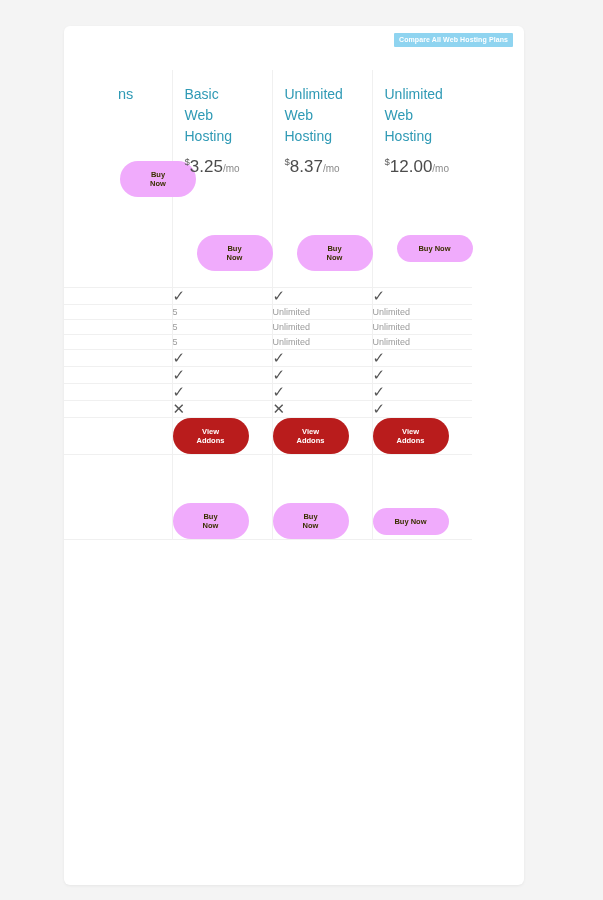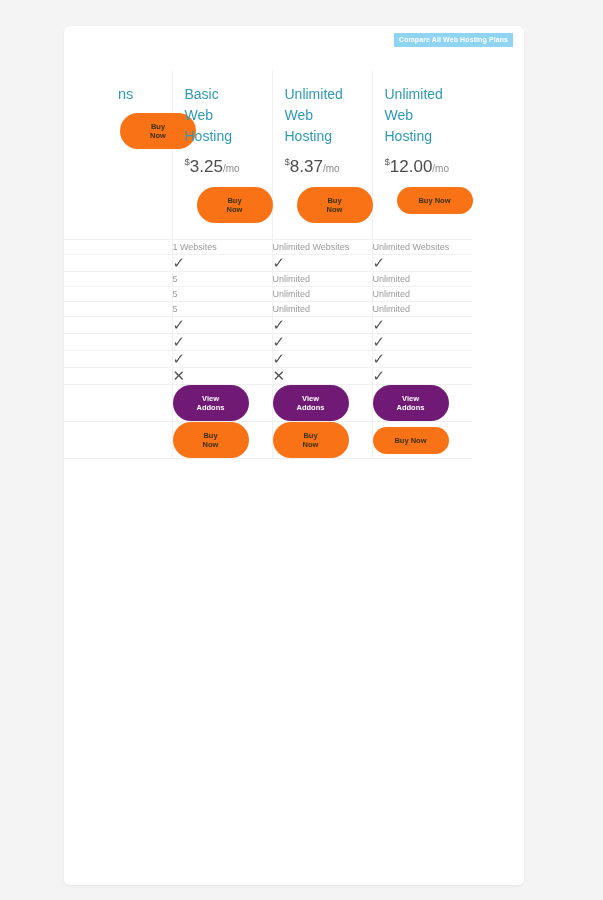--- a/index.html
+++ b/index.html
@@ -90,23 +90,23 @@
     border: none;
     cursor: pointer;
     font-size: 7.5px;
     font-weight: bold;
     line-height: 9px;
     text-align: center;
     border-radius: 22px;
     padding: 9px 0;
     width: 76px;
   }
-  .btn-buy { background: #f97316; color: #3a3000; }
+  .btn-buy { background: #f0abfc; color: #3a3000; margin-top: 48px; }
   .btn-buy-wide { width: 76px; }
-  .btn-addons { background: #701a75; color: #ffffff; }
+  .btn-addons { background: #b91c1c; color: #ffffff; }
   .btn-cell { padding: 10px 0 12px 12px; text-align: left; }
   .btn-cell-head { padding: 8px 0 0 12px; }
   .btn-left-partial { padding-left: 108px; }
 
   
   .feat {
     color: #9b9b9b;
     font-size: 9px;
     line-height: 14px;
     padding: 13px 12px;
@@ -179,26 +179,20 @@
             <div class="plan-title" style="white-space: pre-line;">Unlimited
 Web
 Hosting</div>
             <div class="price"><span class="cur">$</span><span>12.00</span><span class="per">/mo</span></div>
             <div class="btn-cell-head">
               <span class="btn btn-buy">Buy Now</span>
             </div>
           </td>
         </tr>
 
-        <tr>
-          <td class="rowlabel"></td>
-          <td class="feat">1 Websites</td>
-          <td class="feat">Unlimited Websites</td>
-          <td class="feat">Unlimited Websites</td>
-        </tr>
 
         <tr>
           <td class="rowlabel"></td>
           <td class="mark">✓</td>
           <td class="mark">✓</td>
           <td class="mark">✓</td>
         </tr>
 
         <tr>
           <td class="rowlabel">es</td>

